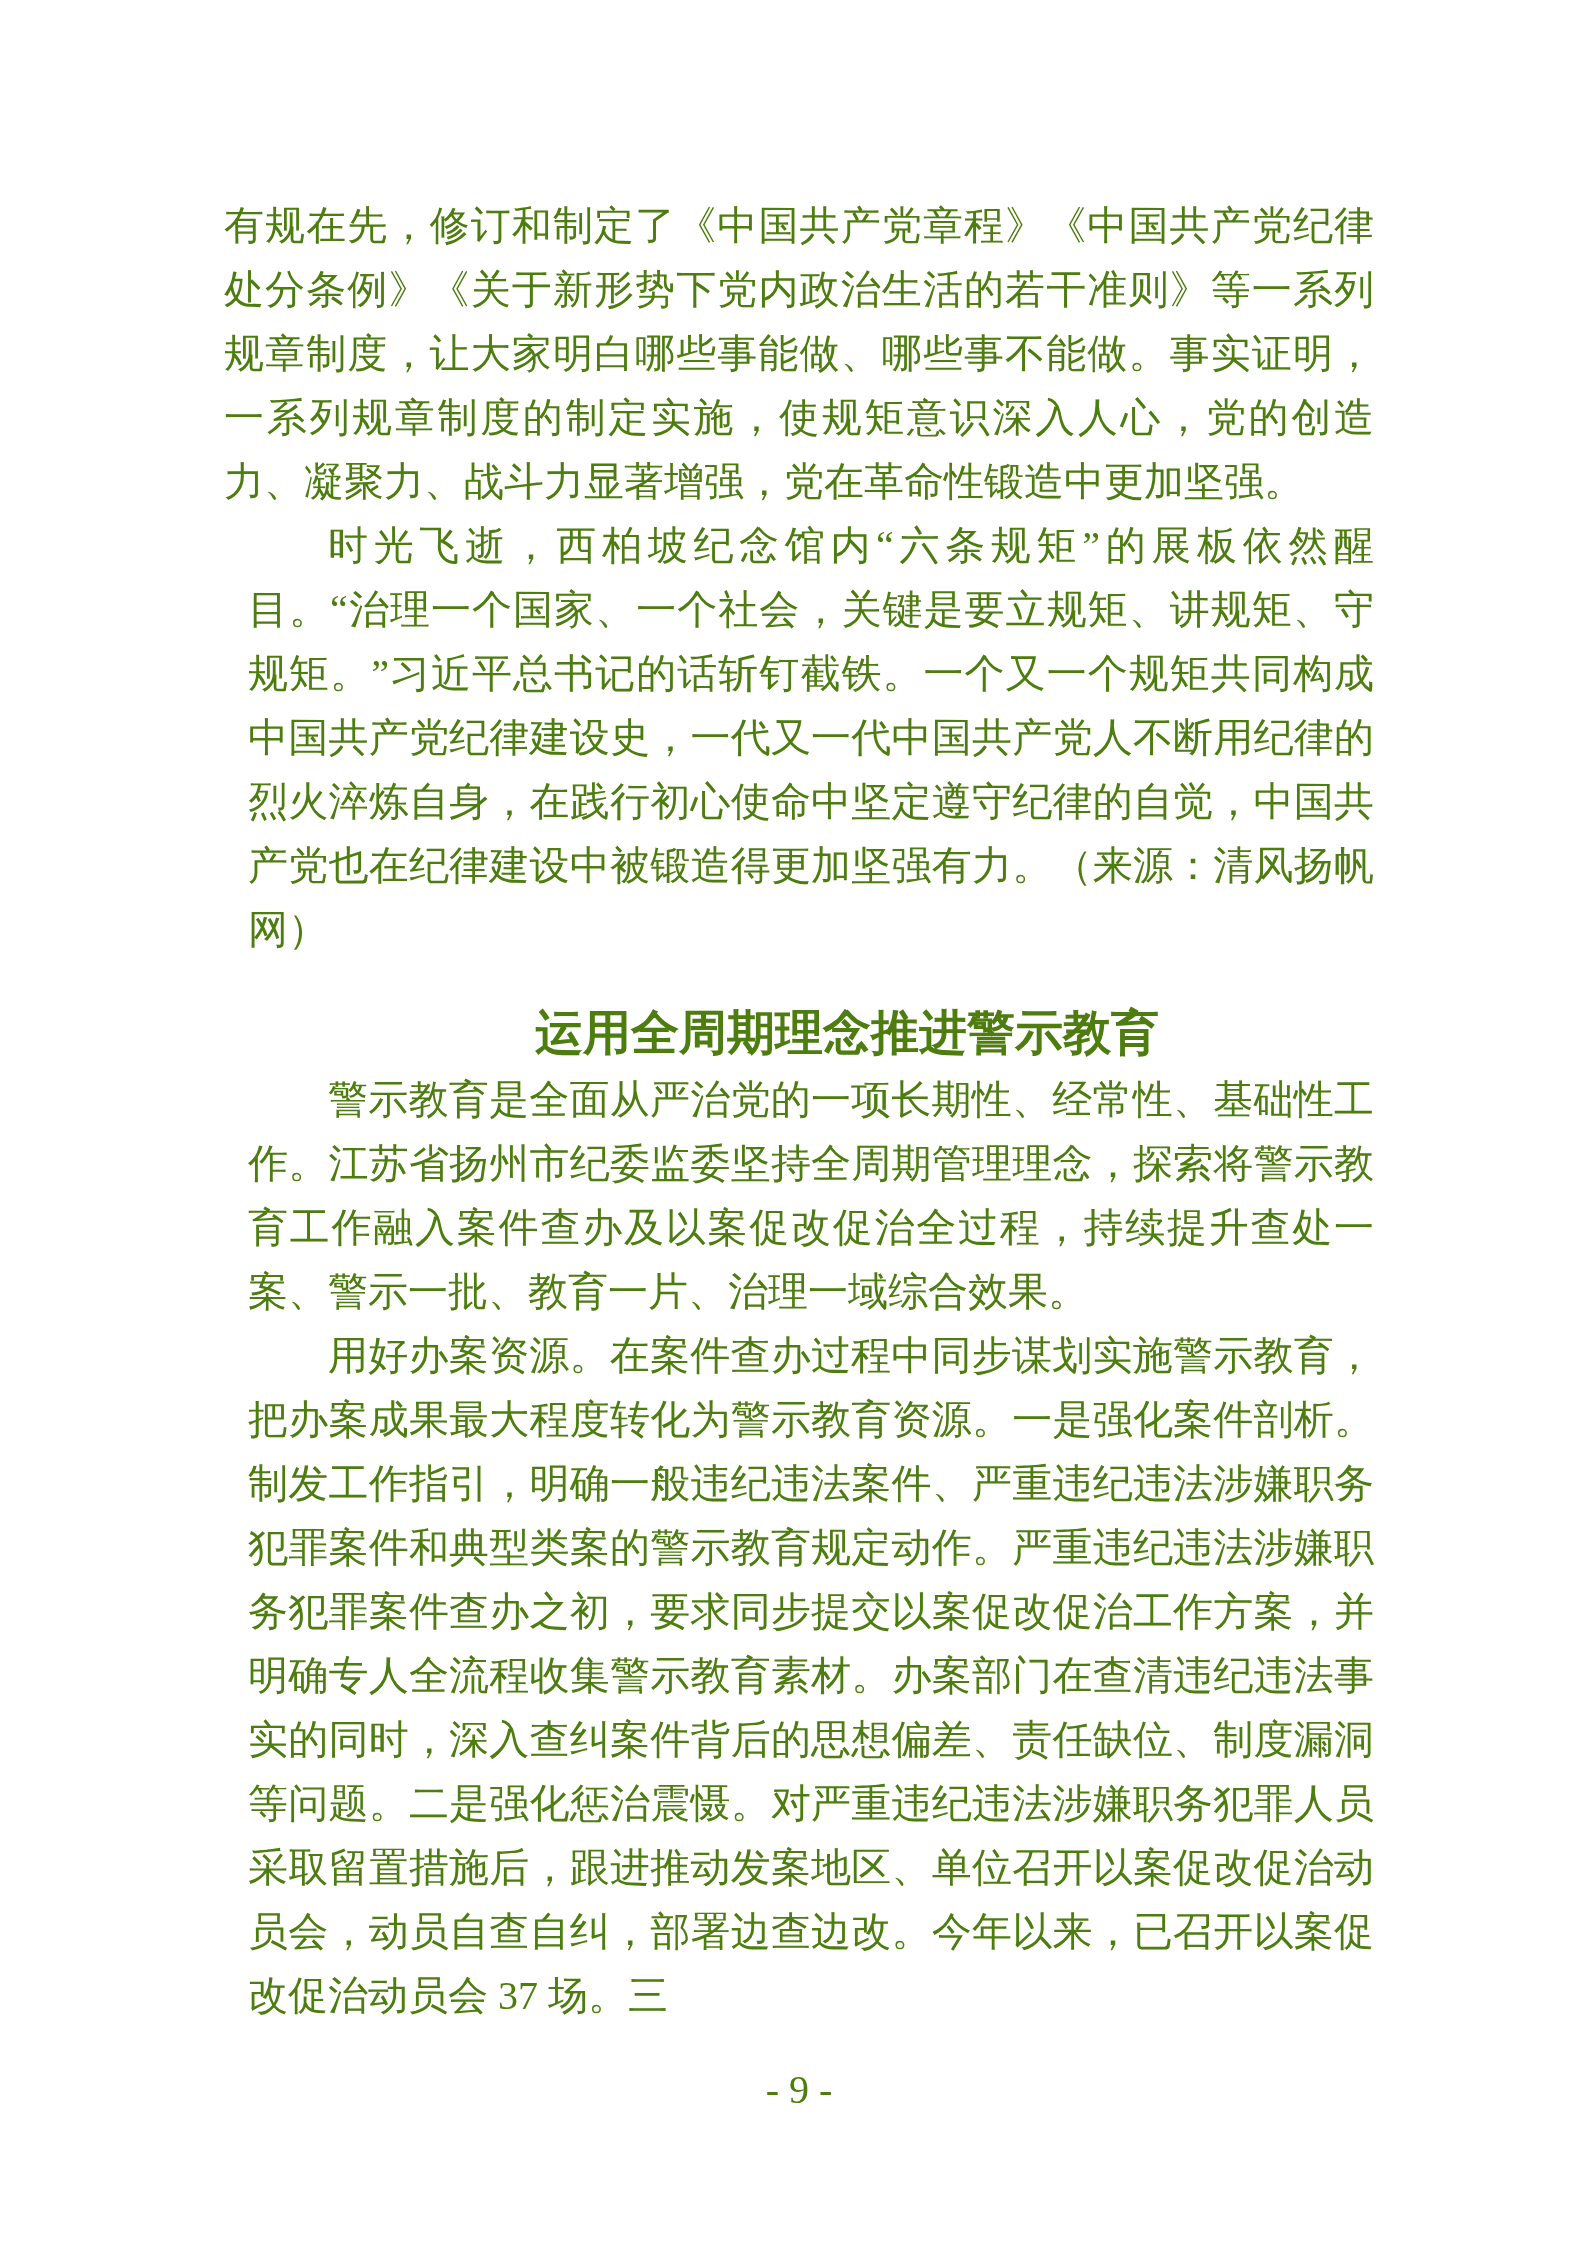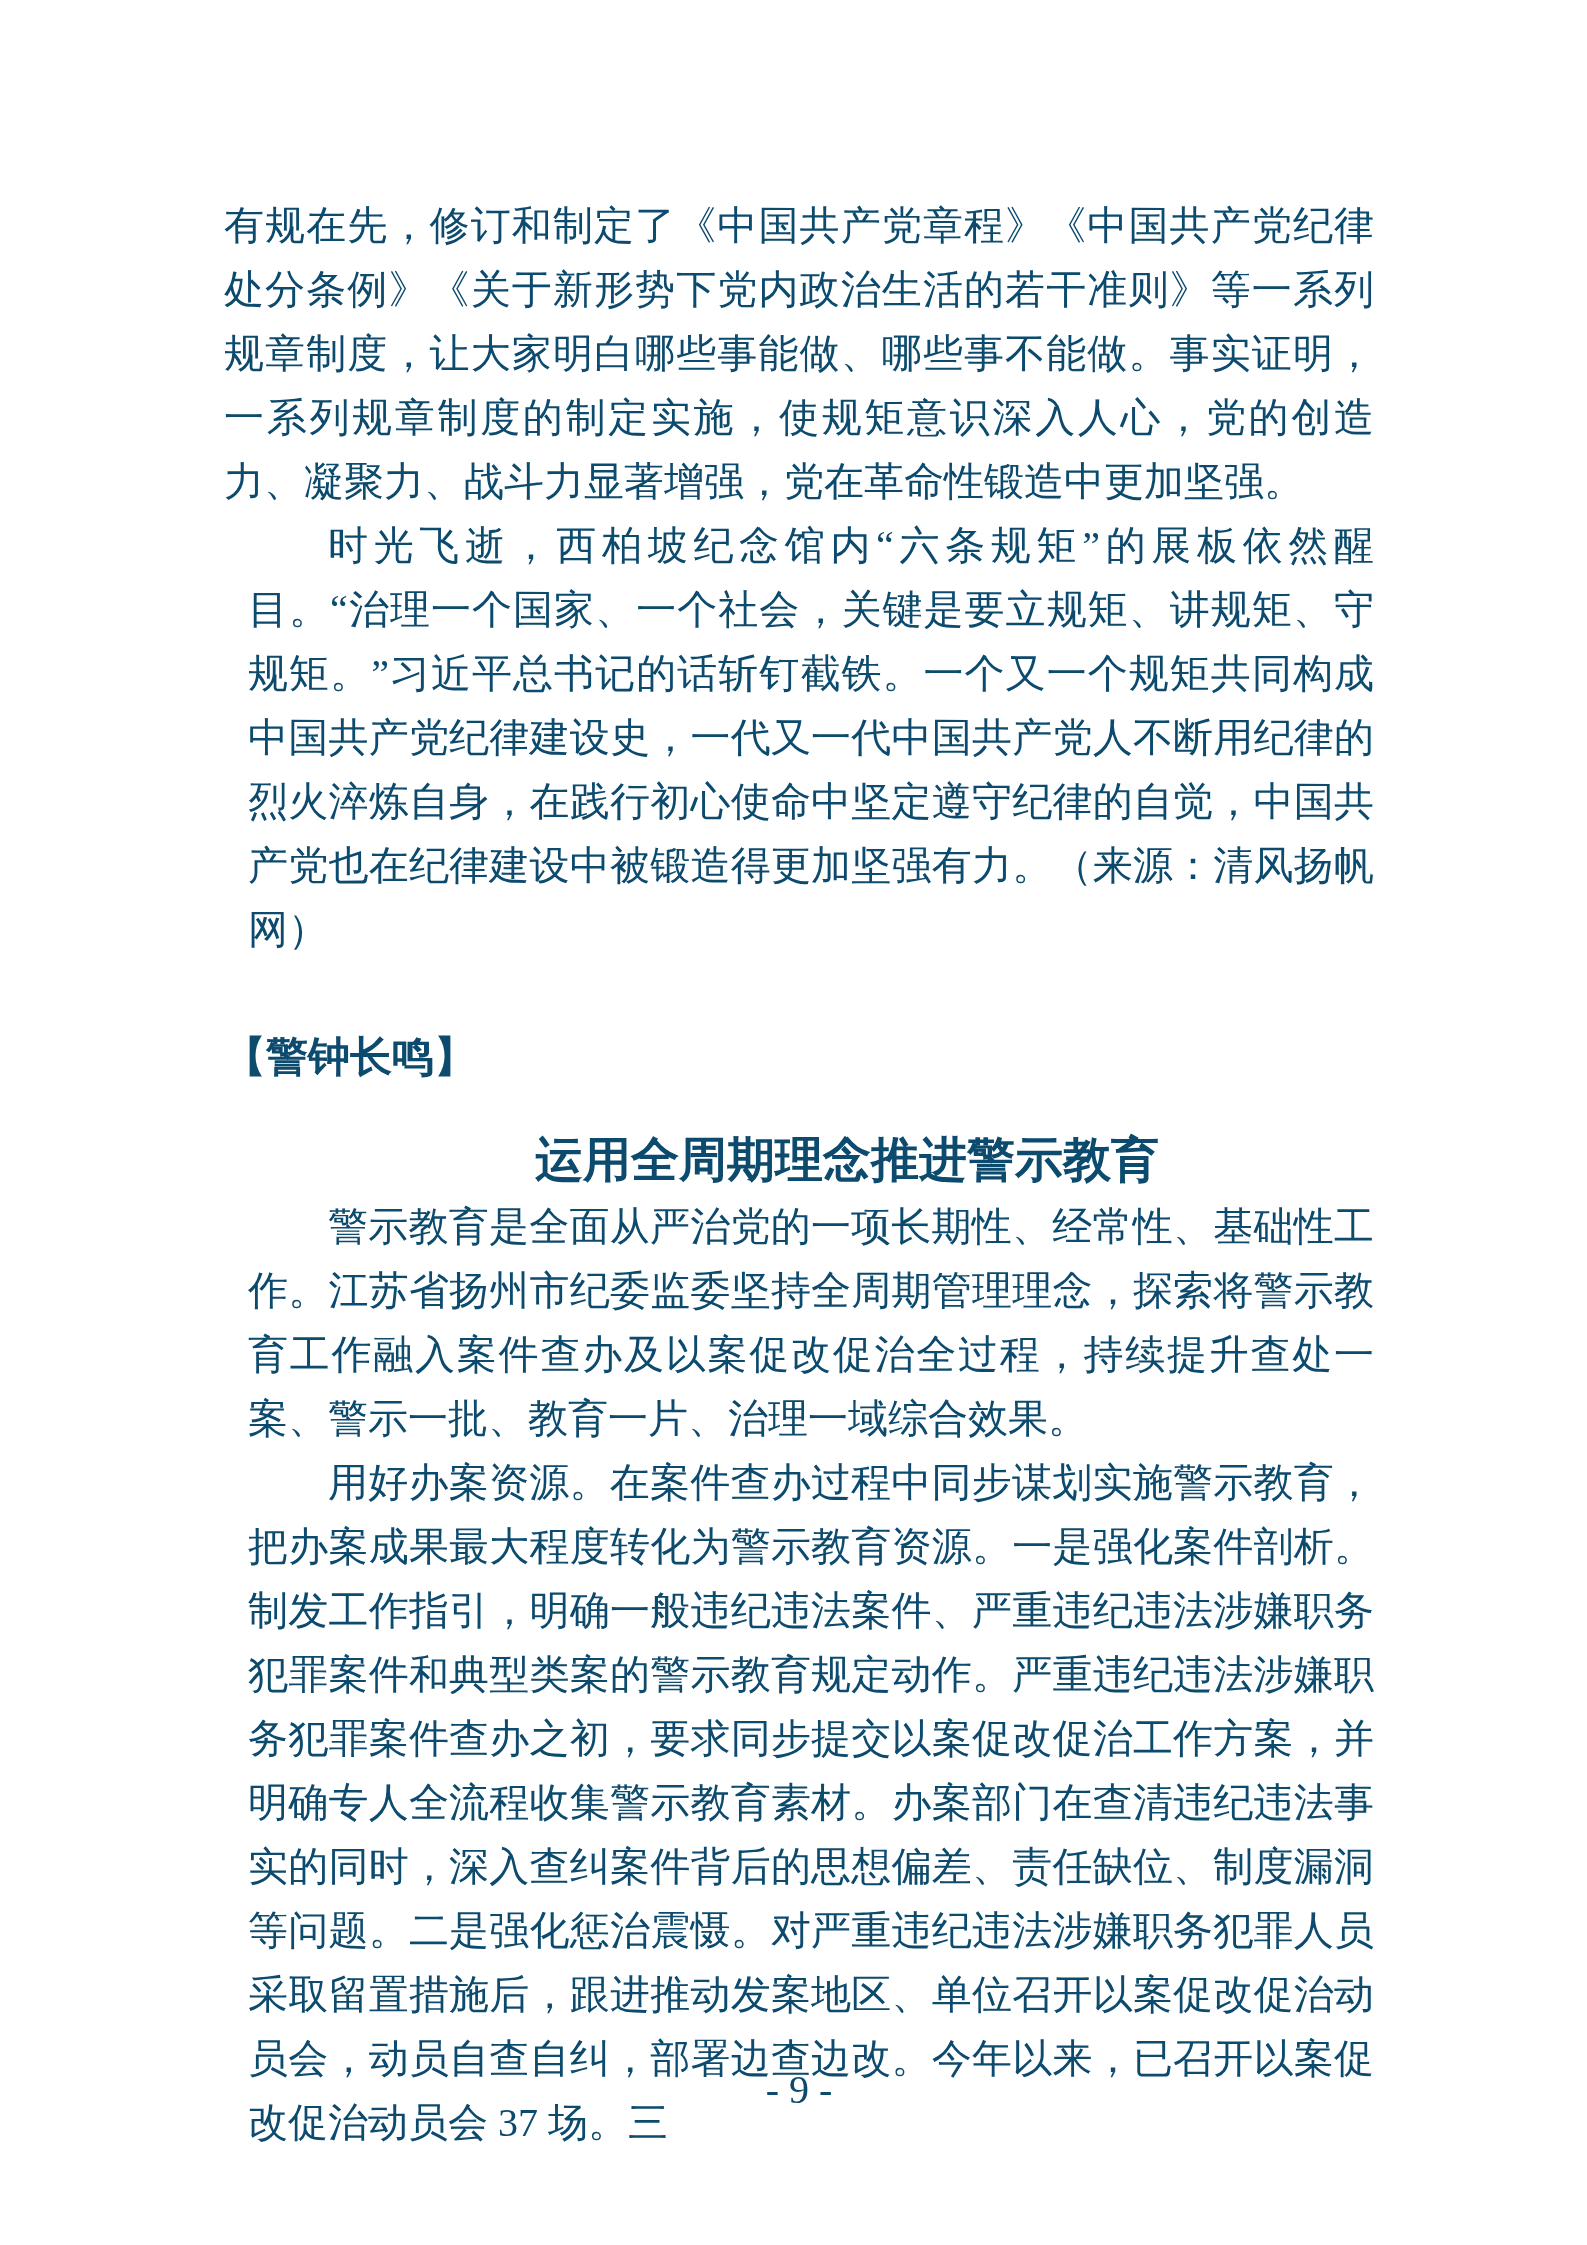--- a/index.html
+++ b/index.html
@@ -7,21 +7,21 @@
     padding: 0;
     background: #ffffff;
   }
   .page {
     position: relative;
     width: 1587px;
     height: 2245px;
     background: #ffffff;
     overflow: hidden;
     font-family: "Liberation Serif", serif;
-    color: #0c4a6e;
+    color: #4d7c0f;
   }
   .content {
     position: absolute;
     left: 224px;
     top: 194px;
     width: 1150px;
   }
   .para {
     margin: 0;
     font-size: 40px;
@@ -60,19 +60,18 @@
     font-family: "Liberation Serif", serif;
   }
 </style>
 </head>
 <body>
 
 <div class="page">
   <div class="content">
     <p class="para">有规在先，修订和制定了《中国共产党章程》《中国共产党纪律处分条例》《关于新形势下党内政治生活的若干准则》等一系列规章制度，让大家明白哪些事能做、哪些事不能做。事实证明，一系列规章制度的制定实施，使规矩意识深入人心，党的创造力、凝聚力、战斗力显著增强，党在革命性锻造中更加坚强。</p>
     <p class="para indent">时光飞逝，西柏坡纪念馆内“六条规矩”的展板依然醒目。“治理一个国家、一个社会，关键是要立规矩、讲规矩、守规矩。”习近平总书记的话斩钉截铁。一个又一个规矩共同构成中国共产党纪律建设史，一代又一代中国共产党人不断用纪律的烈火淬炼自身，在践行初心使命中坚定遵守纪律的自觉，中国共产党也在纪律建设中被锻造得更加坚强有力。（来源：清风扬帆网）</p>
-    <h2 class="section-header">【警钟长鸣】</h2>
     <h1 class="article-title">运用全周期理念推进警示教育</h1>
     <p class="para indent">警示教育是全面从严治党的一项长期性、经常性、基础性工作。江苏省扬州市纪委监委坚持全周期管理理念，探索将警示教育工作融入案件查办及以案促改促治全过程，持续提升查处一案、警示一批、教育一片、治理一域综合效果。</p>
     <p class="para indent">用好办案资源。在案件查办过程中同步谋划实施警示教育，把办案成果最大程度转化为警示教育资源。一是强化案件剖析。制发工作指引，明确一般违纪违法案件、严重违纪违法涉嫌职务犯罪案件和典型类案的警示教育规定动作。严重违纪违法涉嫌职务犯罪案件查办之初，要求同步提交以案促改促治工作方案，并明确专人全流程收集警示教育素材。办案部门在查清违纪违法事实的同时，深入查纠案件背后的思想偏差、责任缺位、制度漏洞等问题。二是强化惩治震慑。对严重违纪违法涉嫌职务犯罪人员采取留置措施后，跟进推动发案地区、单位召开以案促改促治动员会，动员自查自纠，部署边查边改。今年以来，已召开以案促改促治动员会 37 场。三</p>
   </div>
   <div class="page-number">- 9 -</div>
 </div>
 
 </body></html>

